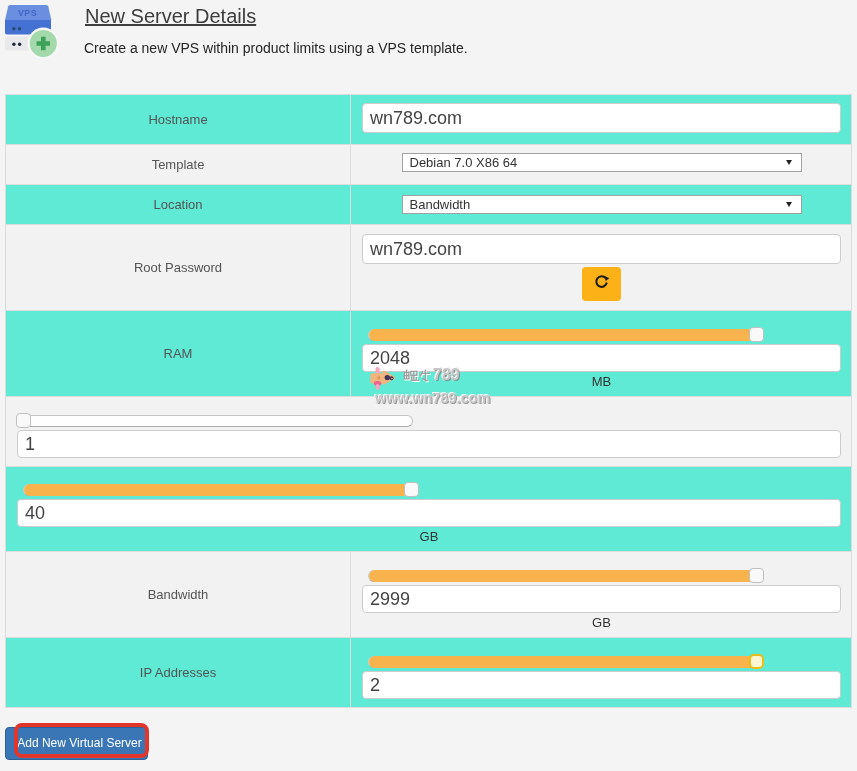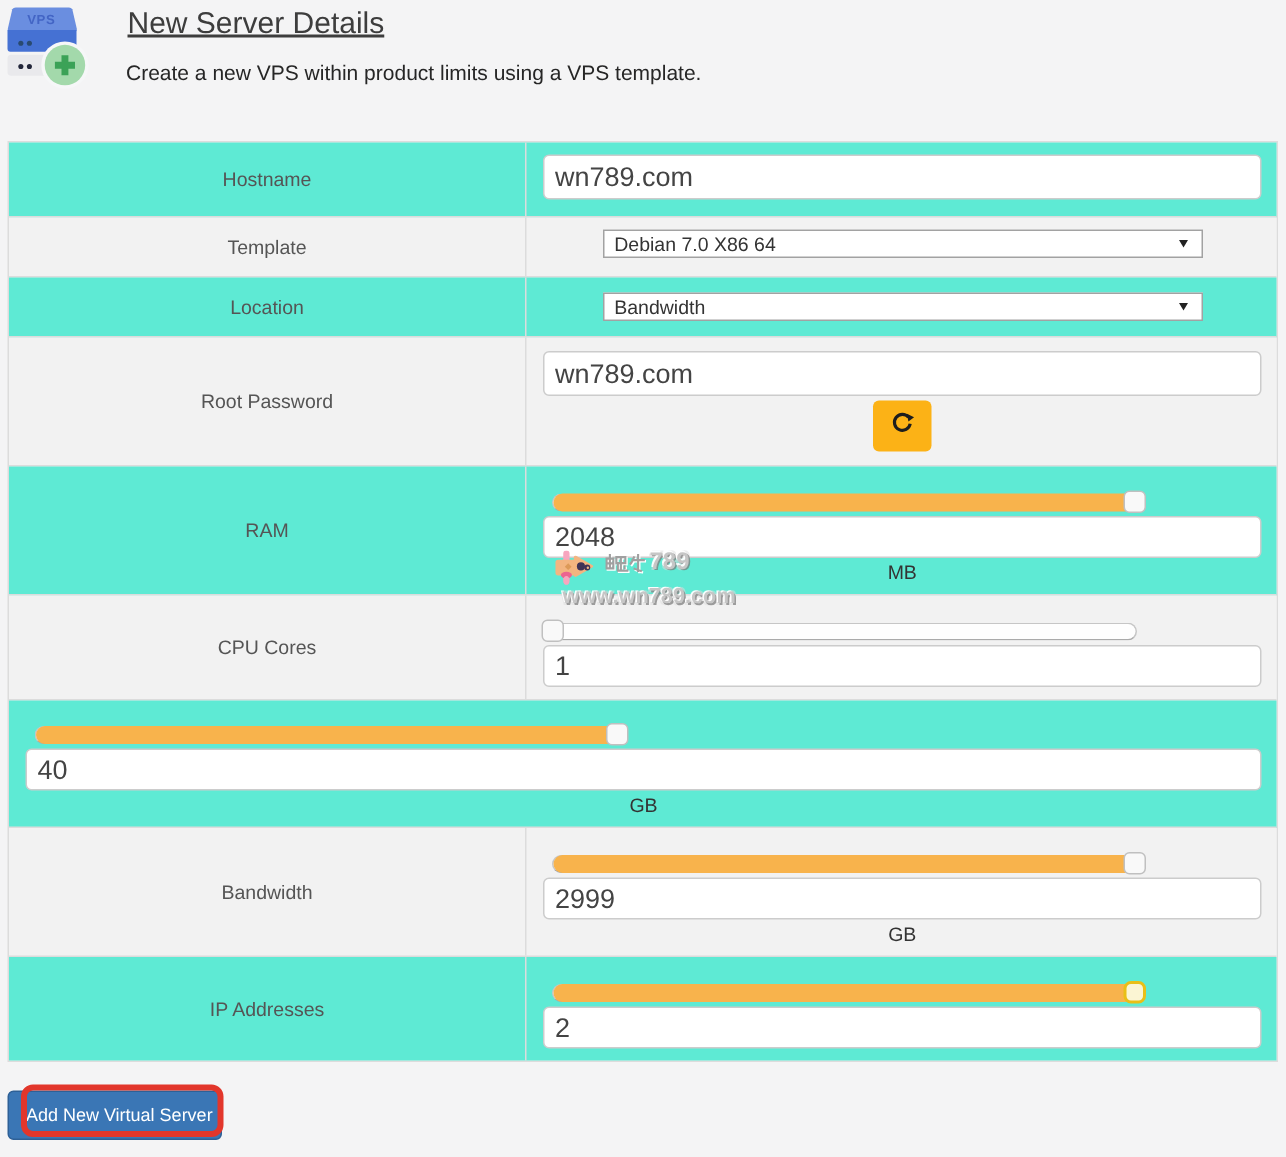--- a/index.html
+++ b/index.html
@@ -95,21 +95,20 @@
       <div class="val">
     <div class="slider" style="margin-top:18px">
           <div class="fill" style="width:387px"></div>
           <div class="handle" style="left:380px"></div>
         </div>
     <input class="txt" style="height: 28px; margin-top: 3px;" value="2048" readonly="">
     <div class="unit" style="margin-top:2px">MB</div>
   </div>
     </div>
   <div class="row even" style="height:70px">
-      <div class="lbl">CPU Cores</div>
       <div class="val">
     <div class="slider" style="margin-top:18px">
           <div class="handle" style="left:-8px"></div>
         </div>
     <input class="txt" style="height: 28px; margin-top: 3px;" value="1" readonly="">
   </div>
     </div>
   <div class="row odd" style="height:85px">
       <div class="val">
     <div class="slider" style="margin-top:17px">

